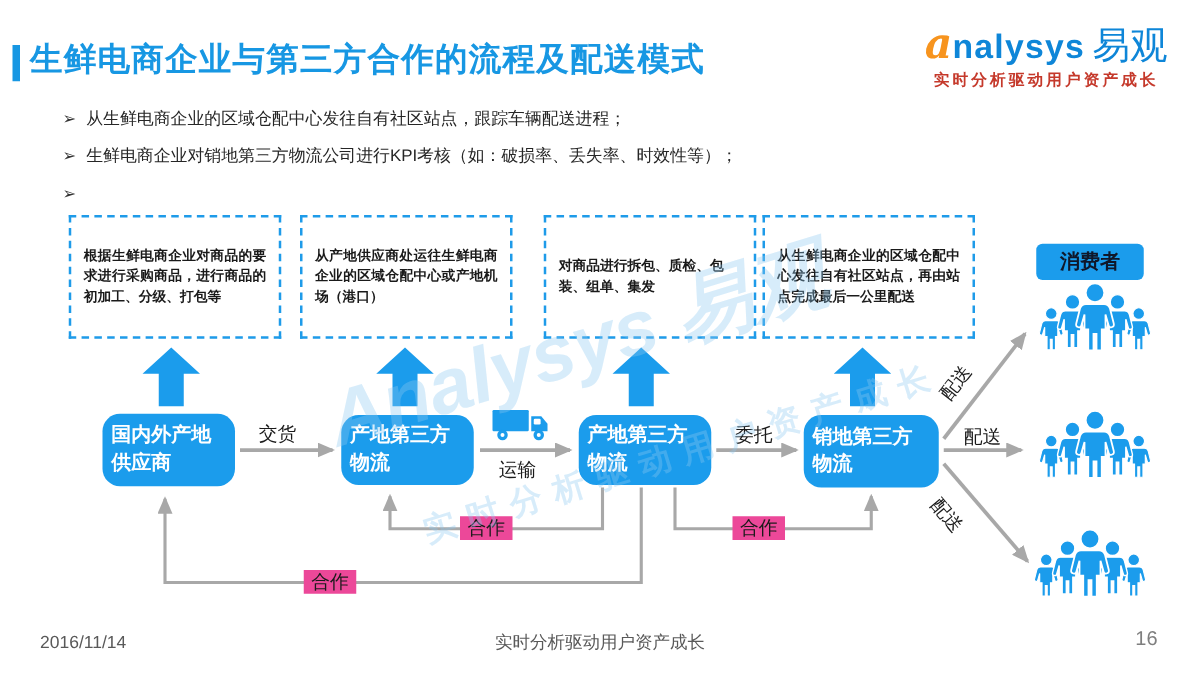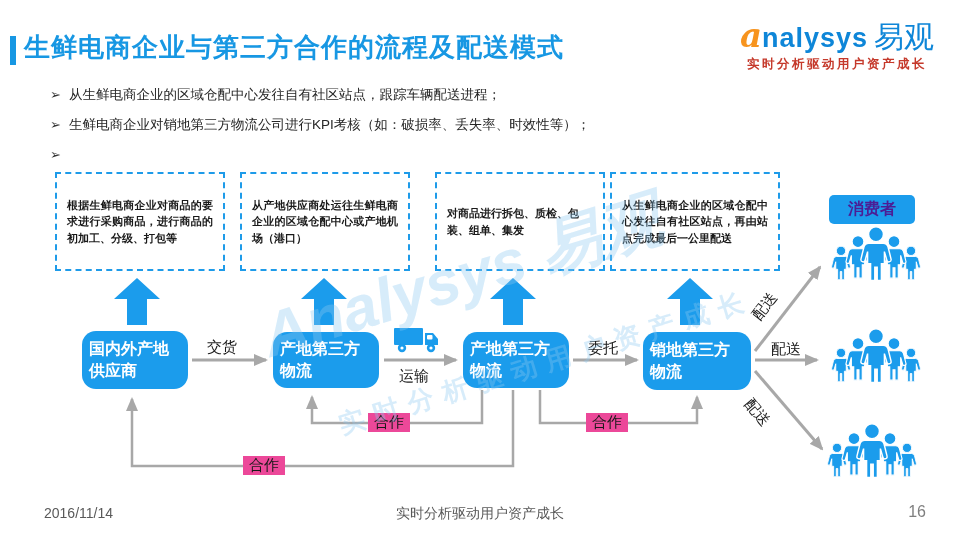--- a/index.html
+++ b/index.html
@@ -52,21 +52,21 @@
     background:var(--primary-blue);color:#fff;border-radius:14px;
     display:flex;align-items:center;justify-content:center;
     font-size:16px;font-weight:bold;line-height:1.35;padding:0 7px;z-index:3;
   }
   .node1{left:82px;top:331px;width:106px;height:58px;}
   .node2{left:273px;top:332px;width:106px;height:56px;}
   .node3{left:463px;top:332px;width:106px;height:56px;}
   .node4{left:643px;top:332px;width:108px;height:58px;}
   .consumer-box{
     left:829px;top:195px;width:86px;height:29px;background:var(--primary-blue);
-    color:#4c1d95;border-radius:5px;display:flex;align-items:center;justify-content:center;
+    color:#0f172a;border-radius:5px;display:flex;align-items:center;justify-content:center;
     font-size:16px;font-weight:bold;z-index:3;text-align:center;
   }
 
   
   .elabel{font-size:15px;color:var(--ink);z-index:4;white-space:nowrap;}
   .elabel.onwhite{background:#ec4899;padding:0 6px;}
   .lbl-deliver{left:207px;top:338px;}
   .lbl-transport{left:399px;top:367px;text-align:right;}
   .lbl-entrust{left:588px;top:339px;}
   .lbl-coop1{left:368px;top:413px;}
@@ -84,21 +84,21 @@
   .gray-line.thin{stroke-width:2.5;}
   .white-fill{fill:#ffffff;}
   .person-sep{stroke:#ffffff;stroke-width:1.2;}
 
   
   .wm{z-index:5;pointer-events:none;color:rgba(140,200,240,0.35);white-space:nowrap;}
   .wm1{left:255px;top:235px;font-size:62px;font-weight:bold;font-style:italic;transform:rotate(-17deg);}
   .wm2{left:330px;top:345px;font-size:26px;font-weight:bold;letter-spacing:10px;transform:rotate(-17deg);}
 
   
-  .footer-date{left:44px;top:505px;font-size:14px;color:var(--footer-gray);}
+  .footer-date{left:32px;top:505px;font-size:14px;color:var(--footer-gray);}
   .footer-center{left:0;top:505px;width:960px;text-align:center;font-size:14px;color:var(--footer-gray);}
   .footer-page{right:34px;top:503px;font-size:16px;color:#7F7F7F;}
 </style>
 </head>
 <body>
 
 <div class="abs title-bar"></div>
 <h1 class="abs page-title">生鲜电商企业与第三方合作的流程及配送模式</h1>
 
 <div class="abs logo">

